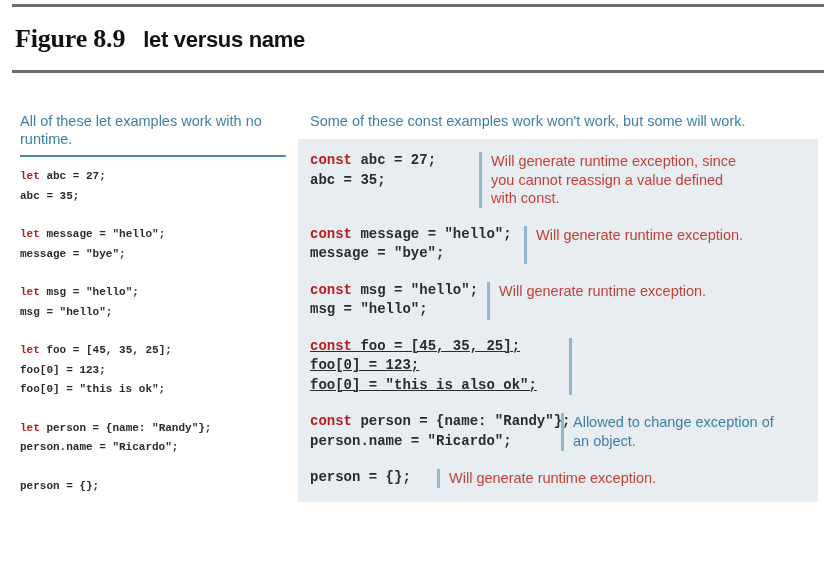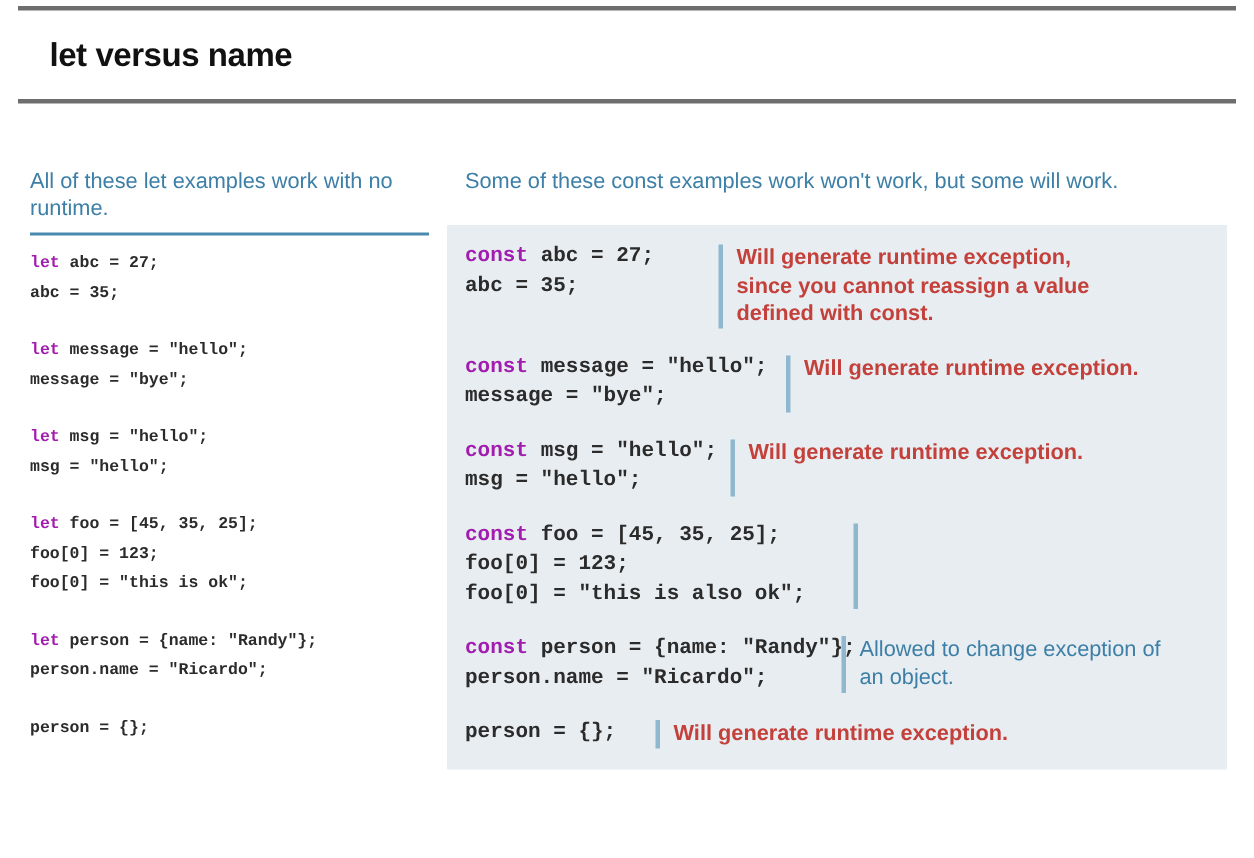--- a/index.html
+++ b/index.html
@@ -81,32 +81,32 @@
     margin-top: 10px;
     font-family: "Liberation Mono", "DejaVu Sans Mono", monospace;
     font-size: 11px;
     line-height: 19.5px;
     color: #2b2b2b;
     font-weight: bold;
     white-space: pre;
   }
   .code-block { margin-bottom: 19px; }
   .code-block:last-child { margin-bottom: 0; }
-  .kw { color: #a21caf; }
+  .kw { color: #b91c1c; }
 
   
   #right-column {
     position: absolute;
     left: 298px;
     top: 0;
     width: 520px;
   }
   #right-header {
     padding-left: 12px;
-    padding-bottom: 20px;
+    padding-bottom: 9px;
   }
   #right-panel {
     background: #e7edf1;
     width: 520px;
     padding: 12px 0 14px 0;
     box-sizing: border-box;
   }
   .panel-row {
     display: flex;
     align-items: flex-start;
@@ -130,40 +130,41 @@
     background: #8fb8cf;
     align-self: stretch;
     margin: 1px 9px 0 9px;
   }
   .row-note {
     font-size: 14.5px;
     line-height: 18.5px;
     flex: 1 1 auto;
     padding-top: 1px;
   }
-  .note-red { color: #c4403a; font-weight: bold; }
+  .note-red { color: #c4403a; }
   .note-blue { color: #3d7fa6; }
 
   
   .w-abc     { width: 160px; }
   .w-message { width: 205px; }
   .w-msg     { width: 168px; }
-  .w-foo     { width: 250px; }
+  .w-foo     { width: 250px; text-decoration: underline; }
   .w-person  { width: 242px; }
   .w-reassign{ width: 118px; }
 
   .note-narrow { max-width: 215px; }
   .note-mid    { max-width: 250px; }
 </style>
 </head>
 <body>
 
 <div id="figure-head">
   <div class="rule-gray"></div>
   <div id="title-row">
+    <span id="figure-number">Figure 8.9</span>
     <span id="figure-title">let versus name</span>
   </div>
   <div class="rule-gray"></div>
 </div>
 
 <div id="columns">
 
   <div id="left-column">
     <div class="col-header">All of these let examples work with no runtime.</div>
     <div id="left-header-rule"></div>

